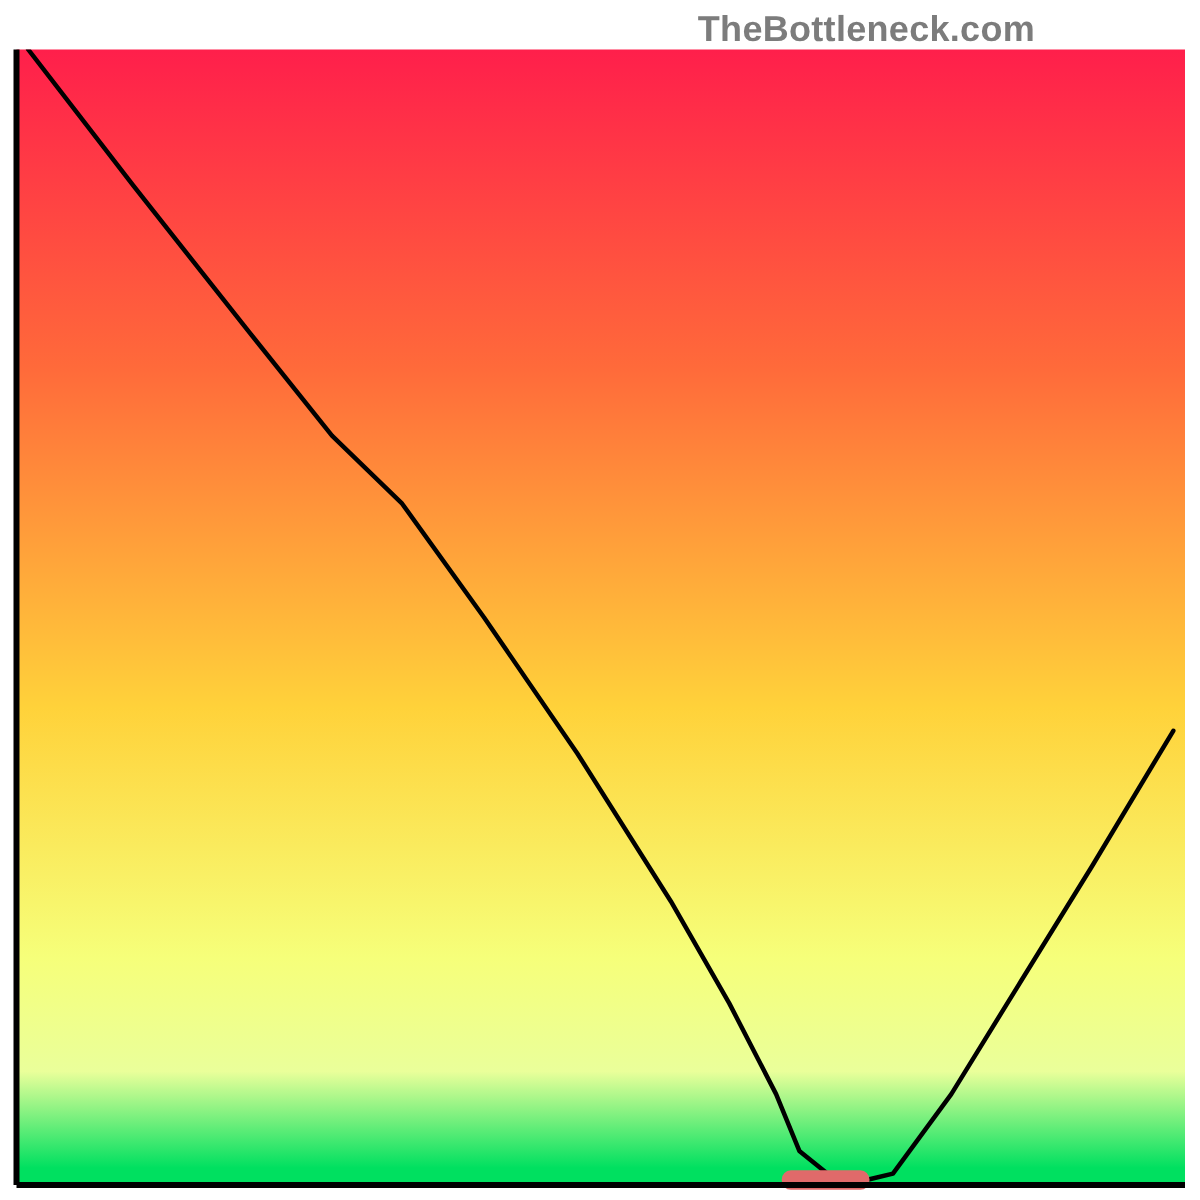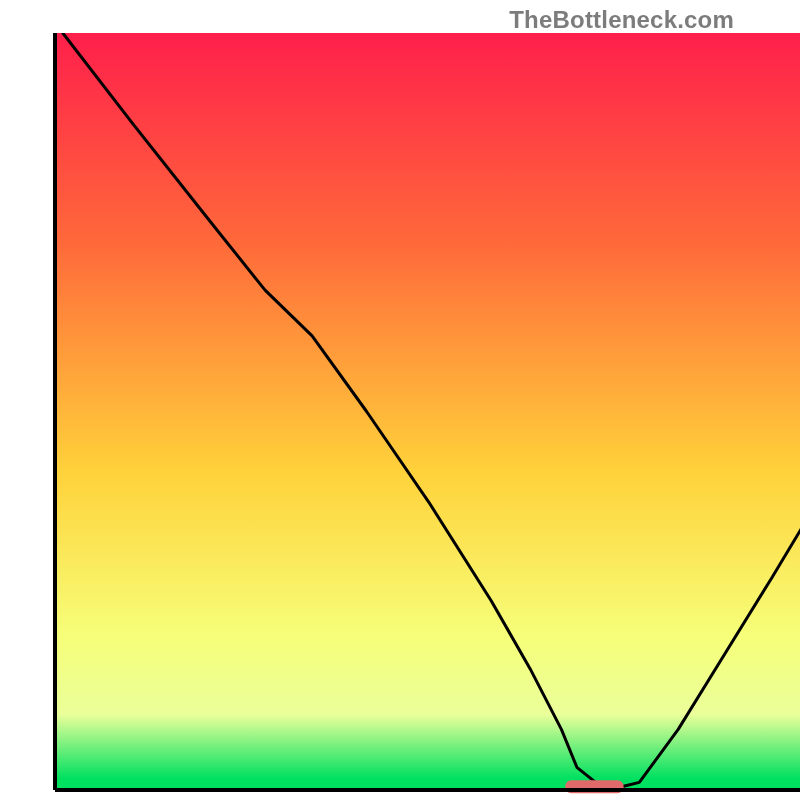--- a/index.html
+++ b/index.html
@@ -8,21 +8,20 @@
     width: 800px;
     height: 800px;
     overflow: hidden;
     background: #ffffff;
     font-family: Arial, Helvetica, sans-serif;
   }
   .frame {
     position: relative;
     width: 700px;
     height: 800px;
-    padding-left: 44px;
   }
   .watermark {
     position: absolute;
     top: 6px;
     right: 10px;
     font-size: 24px;
     font-weight: 600;
     color: #7c7c7c;
     letter-spacing: 0.2px;
     user-select: none;

